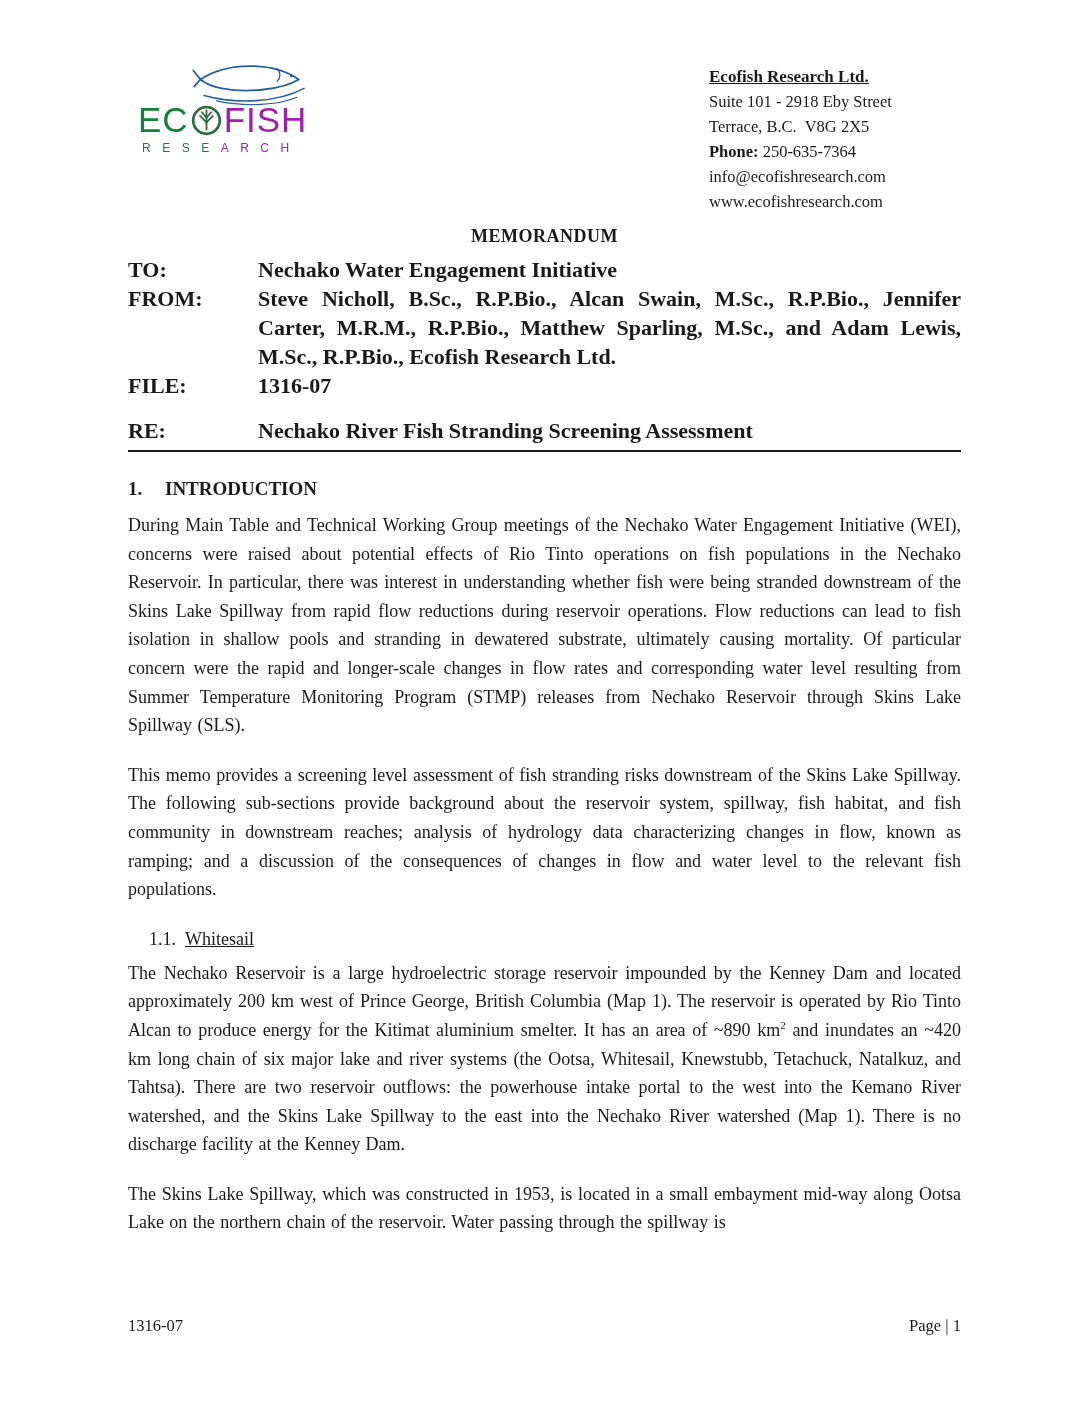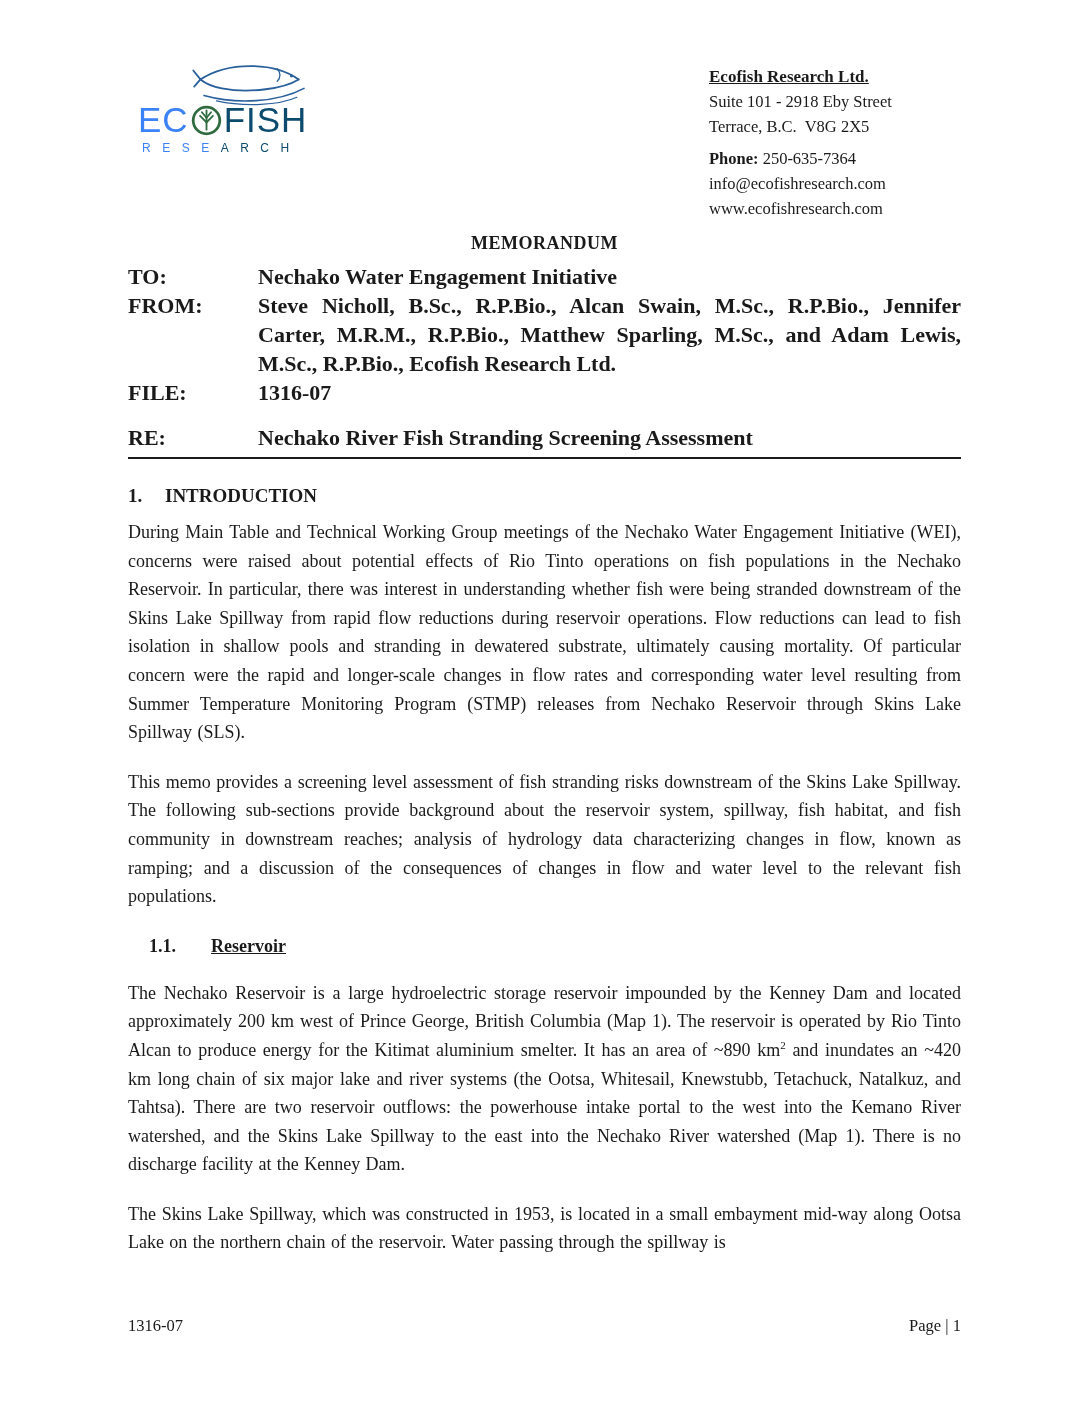--- a/index.html
+++ b/index.html
@@ -19,31 +19,31 @@
 
   
   .letterhead { display: flex; justify-content: space-between; align-items: flex-start; min-height: 158px; }
   .logo { width: 205px; margin-left: 10px; user-select: none; }
   .logo .fish-svg { display: block; width: 128px; height: 50px; margin: 2px 0 -6px 52px; }
   .wordmark {
     font-family: "Liberation Sans", sans-serif;
     font-size: 35px; font-weight: 400; letter-spacing: 1px;
     display: flex; align-items: center; line-height: 36px;
   }
-  .green { color: #3b82f6; }
-  .blue  { color: #0c4a6e; }
+  .green { color: #15803d; }
+  .blue  { color: #a21caf; }
   .o-ring { display: inline-block; width: 33px; height: 33px; margin: 0 1px; }
   .research-line {
     font-family: "Liberation Sans", sans-serif;
     font-size: 12px; letter-spacing: 11.5px;
     margin: 3px 0 0 4px; white-space: nowrap;
   }
   .contact { width: 252px; font-size: 16.5px; line-height: 25px; padding-top: 8px; }
   .contact .company { font-weight: bold; font-size: 17px; text-decoration: underline; }
-  .contact .phone-row { margin-top: 7px; }
+  .contact .phone-row { margin-top: 0; }
   .contact .bold { font-weight: bold; }
 
   
   .memo-title {
     text-align: center; font-size: 18px; font-weight: bold;
     letter-spacing: 0.5px; margin: 12px 0 8px 0;
   }
   .fields { font-size: 22px; font-weight: bold; }
   .field-row { display: flex; line-height: 29px; }
   .field-label { width: 130px; flex: none; }
@@ -51,23 +51,22 @@
   .re-row { margin-top: 16px; }
   .rule { border-bottom: 2.5px solid #1a1a1a; margin-top: 5px; }
 
   
   .section-h1 {
     display: flex; font-size: 19px; font-weight: bold;
     margin: 26px 0 11px 0;
   }
   .section-h1 .num { width: 37px; flex: none; }
   .section-h2 {
-    display: flex; font-size: 18px; font-weight: bold;
-    margin: 25px 0 22px 21px;
-    gap: 26px;
+    display: flex; font-size: 18px; font-weight: normal;
+    margin: 25px 0 9px 21px;
   }
   .section-h2 .num { margin-right: 9px; }
   .section-h2 .underlined { text-decoration: underline; }
   p.body-par {
     font-size: 18px; line-height: 28.6px;
     text-align: justify; margin: 0 0 21px 0;
     word-spacing: 0.05em;
   }
   p.body-par sup { font-size: 11px; line-height: 0; }
 
@@ -159,21 +158,21 @@
     <span class="num">1.</span>
     <span>INTRODUCTION</span>
   </div>
 
   <p class="body-par">During Main Table and Technical Working Group meetings of the Nechako Water Engagement Initiative (WEI), concerns were raised about potential effects of Rio Tinto operations on fish populations in the Nechako Reservoir. In particular, there was interest in understanding whether fish were being stranded downstream of the Skins Lake Spillway from rapid flow reductions during reservoir operations. Flow reductions can lead to fish isolation in shallow pools and stranding in dewatered substrate, ultimately causing mortality. Of particular concern were the rapid and longer-scale changes in flow rates and corresponding water level resulting from Summer Temperature Monitoring Program (STMP) releases from Nechako Reservoir through Skins Lake Spillway (SLS).</p>
 
   <p class="body-par">This memo provides a screening level assessment of fish stranding risks downstream of the Skins Lake Spillway. The following sub-sections provide background about the reservoir system, spillway, fish habitat, and fish community in downstream reaches; analysis of hydrology data characterizing changes in flow, known as ramping; and a discussion of the consequences of changes in flow and water level to the relevant fish populations.</p>
 
   <div class="section-h2">
     <span class="num">1.1.</span>
-    <span class="underlined">Reservoir</span>
+    <span class="underlined">Whitesail</span>
   </div>
 
   <p class="body-par"><span>The Nechako Reservoir is a large hydroelectric storage reservoir impounded by the Kenney Dam and located approximately 200 km west of Prince George, British Columbia (Map 1). The reservoir is operated by Rio Tinto Alcan to produce energy for the Kitimat aluminium smelter. It has an area of ~890 km</span><sup>2</sup><span> and inundates an ~420 km long chain of six major lake and river systems (the Ootsa, Whitesail, Knewstubb, Tetachuck, Natalkuz, and Tahtsa). There are two reservoir outflows: the powerhouse intake portal to the west into the Kemano River watershed, and the Skins Lake Spillway to the east into the Nechako River watershed (Map 1). There is no discharge facility at the Kenney Dam.</span></p>
 
   <p class="body-par">The Skins Lake Spillway, which was constructed in 1953, is located in a small embayment mid-way along Ootsa Lake on the northern chain of the reservoir. Water passing through the spillway is</p>
 
   <div class="footer">
     <span>1316-07</span>
     <span>Page | 1</span>
   </div>

